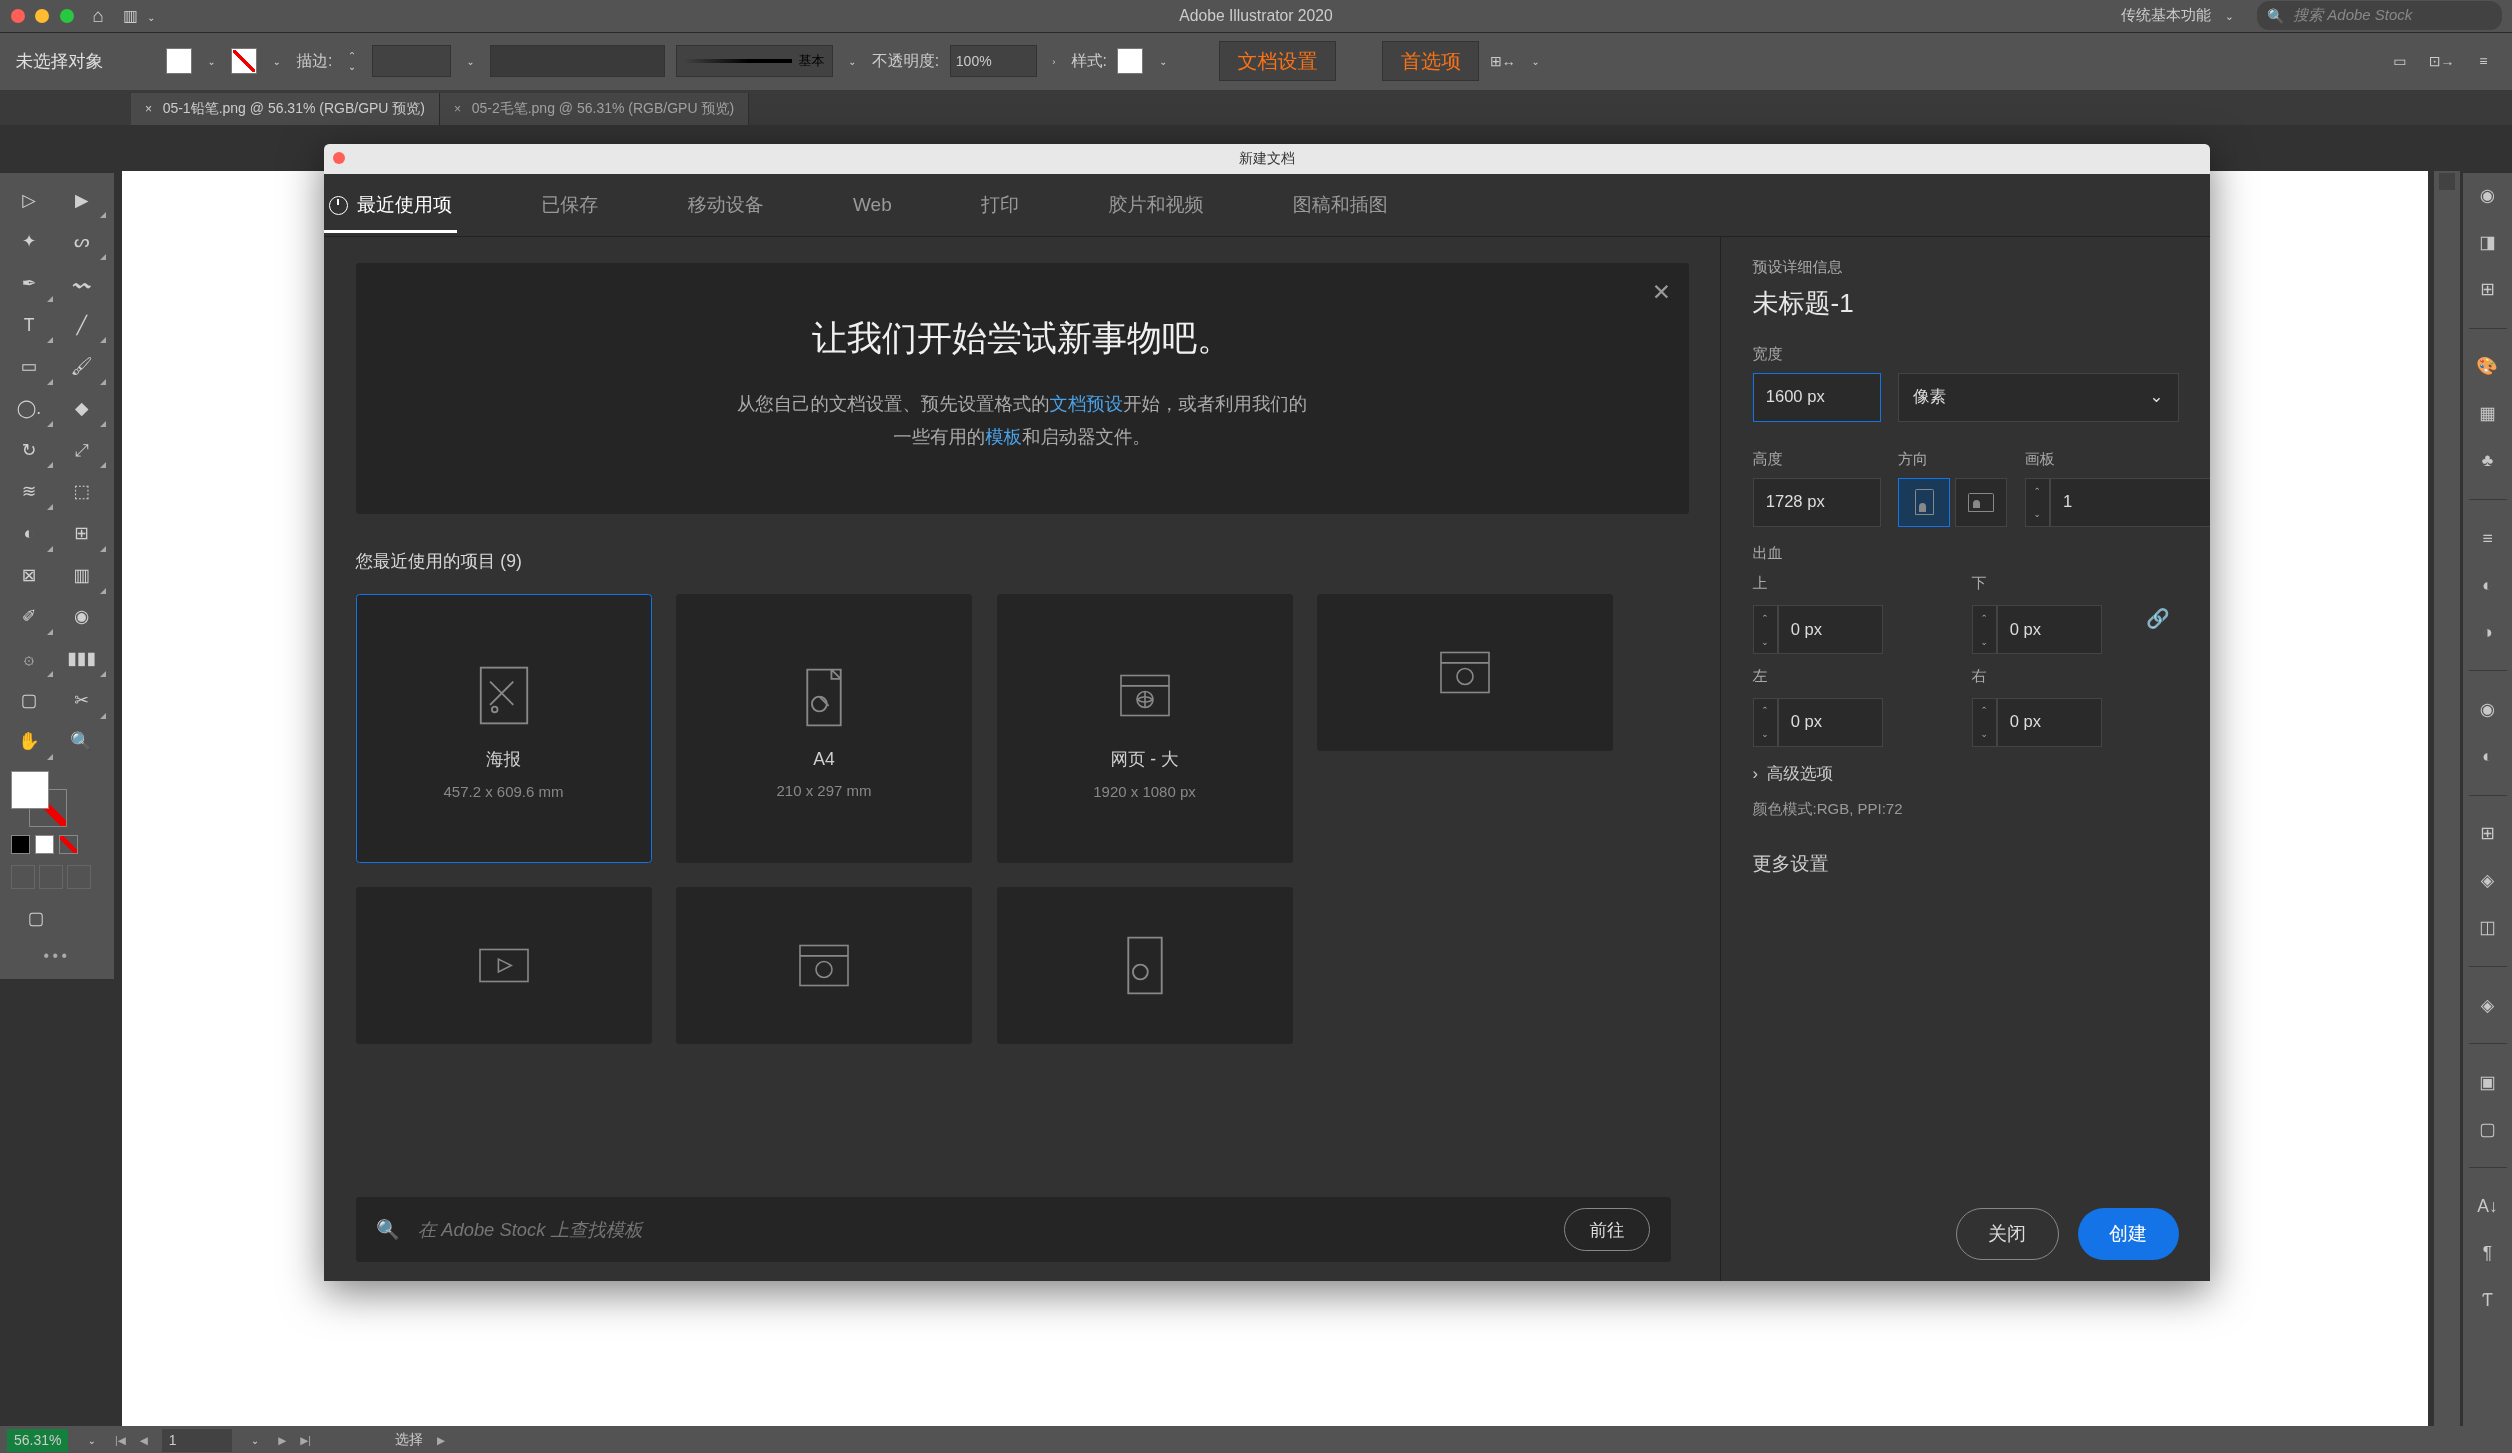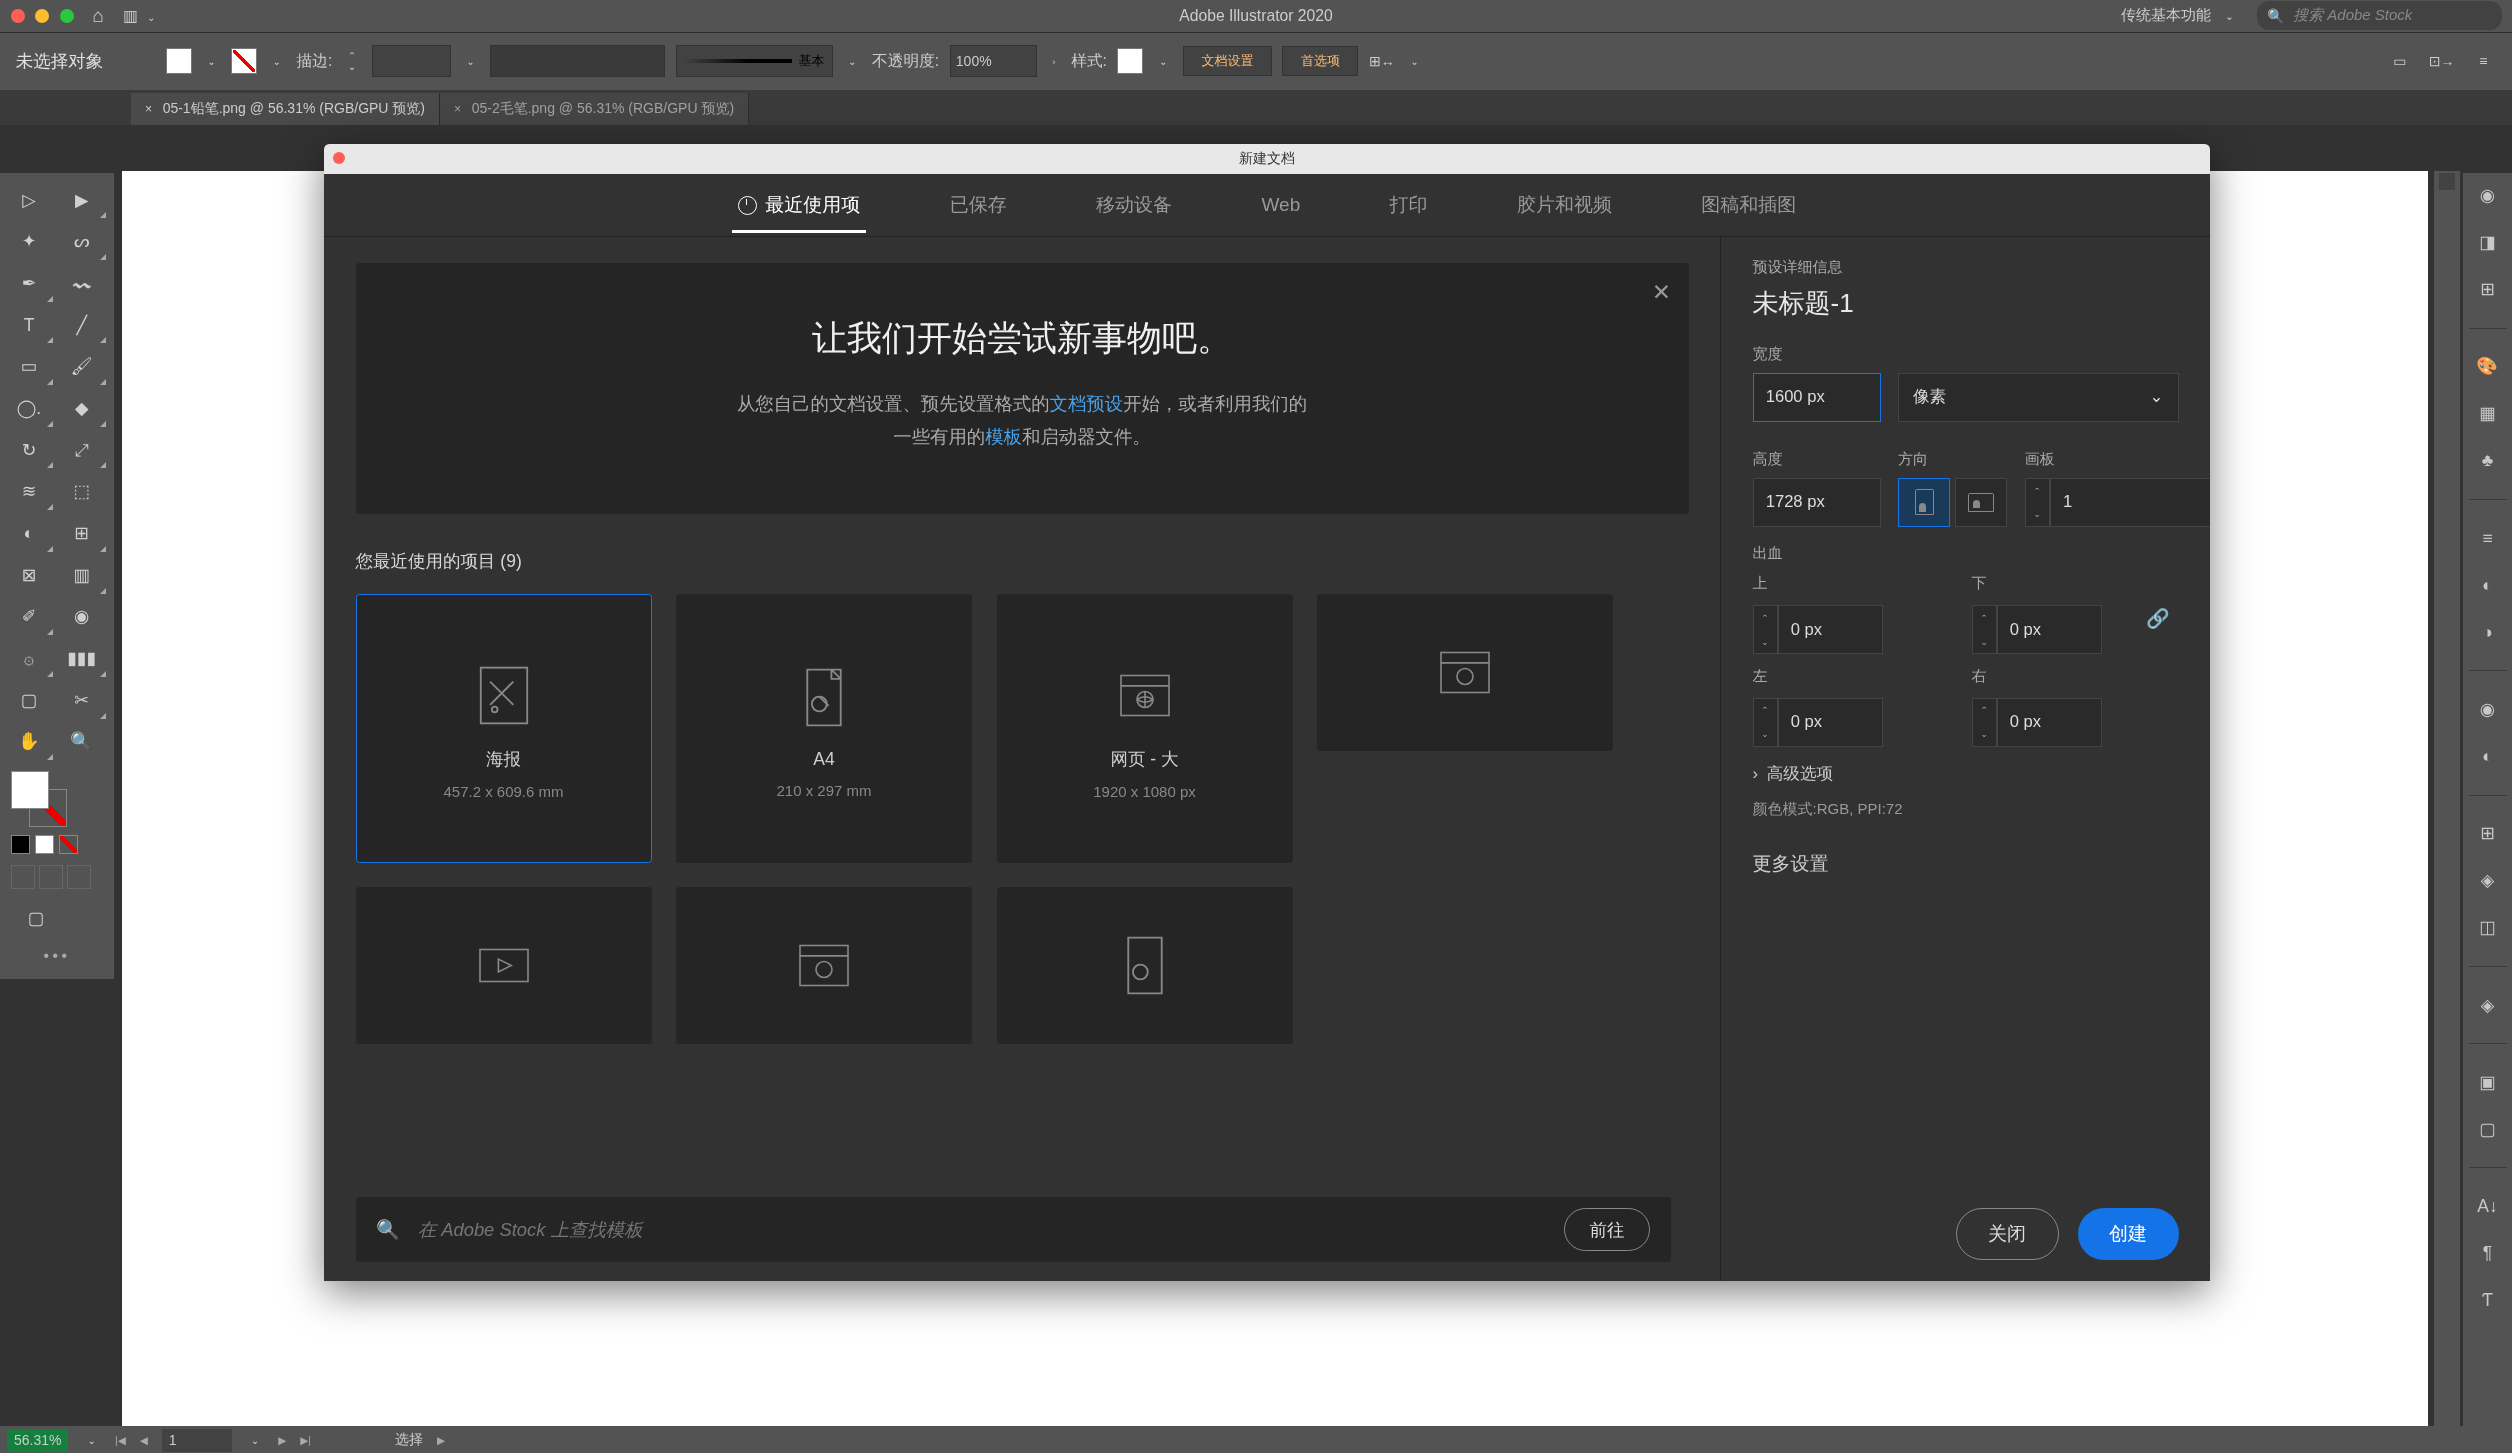--- a/index.html
+++ b/index.html
@@ -24,21 +24,21 @@
 .opts-lbl { color: #e0e0e0; font-size: 17.5px; margin-right: 52px; }
 .fill-sw { width: 26px; height: 26px; background: #fff; border: 0.9px solid #777; }
 .stroke-sw { width: 26px; height: 26px; background: #fff; border: 0.9px solid #777; position: relative; }
 .stroke-sw::after { content: ""; position: absolute; inset: 0; border: 1.7px solid #fff; background: linear-gradient(45deg, transparent 45%, #e00 45%, #e00 55%, transparent 55%); }
 .chev { font-size: 9.6px; color: #ccc; padding: 0 5.2px; }
 .blbl { color: #ccc; font-size: 15.7px; }
 .num-inp { width: 79px; height: 31.5px; background: #424242; border: 0.9px solid #333; color: #ccc; padding: 0 5.2px; font-size: 14px; }
 .stroke-prev { width: 157px; height: 31.5px; background: #424242; border: 0.9px solid #333; display: flex; align-items: center; padding: 0 7px; }
 .stroke-prev .line { flex: 1; height: 3.5px; background: linear-gradient(90deg, transparent 0%, #000 60%, #000 100%); }
 .stroke-prev .txt { color: #000; font-size: 13px; margin-left: 7px; }
-.opt-btn { background: #424242; border: 0.9px solid #333; color: #fdba74; padding: 5.2px 17.5px; font-size: 13px; }
+.opt-btn { background: #424242; border: 0.9px solid #333; color: #f97316; padding: 5.2px 17.5px; font-size: 20px; margin-left: 36px; }
 .small-ico { width: 26px; height: 26px; display: flex; align-items: center; justify-content: center; color: #ccc; font-size: 14px; }
 .opts-right { margin-left: auto; display: flex; align-items: center; gap: 15.7px; }
 
 
 .doc-tabs { height: 35px; background: #3a3a3a; display: flex; align-items: flex-end; padding-left: 131px; gap: 0; }
 .doc-tab { height: 31.5px; background: #4a4a4a; color: #ccc; font-size: 14px; padding: 7px 14px; display: flex; align-items: center; gap: 10.5px; border-right: 0.9px solid #2a2a2a; }
 .doc-tab .x { font-size: 12.2px; color: #ccc; }
 .doc-tab.inactive { opacity: 0.7; }
 
 
@@ -71,21 +71,21 @@
 .status { position: absolute; left: 0; right: 0; bottom: 0; height: 28px; background: #535353; display: flex; align-items: center; padding: 0 7px; gap: 14px; color: #ccc; font-size: 14px; }
 .zoom-fld { background: #15803d; padding: 3.5px 7px; }
 .nav-arr { color: #aaa; font-size: 10.5px; }
 .artb-fld { background: #424242; padding: 3.5px 7px; width: 70px; }
 .sel-lbl { margin-left: 70px; }
 
 
 .modal { position: absolute; left: 324px; top: 144px; width: 1886px; height: 1137px; background: #323232; border-radius: 5.2px 5.2px 0 0; overflow: hidden; box-shadow: 0 10.5px 42px rgba(0,0,0,0.5); }
 .mtitle-bar { height: 30px; background: #e8e8e8; display: flex; align-items: center; justify-content: center; color: #333; font-size: 14px; position: relative; }
 .mtitle-bar .mtl { position: absolute; left: 8.7px; top: 7.9px; width: 12.2px; height: 12.2px; border-radius: 50%; background: #ff5f57; }
-.m-tabs { height: 63px; display: flex; align-items: center; justify-content: center; gap: 79px; border-bottom: 0.9px solid #222; }
+.m-tabs { height: 63px; display: flex; align-items: center; justify-content: flex-start; gap: 79px; border-bottom: 0.9px solid #222; }
 .m-tab { color: #999; font-size: 19px; padding: 15.7px 5.2px; display: flex; align-items: center; gap: 8.7px; }
 .m-tab.active { color: #fff; border-bottom: 3.5px solid #fff; padding-bottom: 12.2px; }
 .recent-ico { width: 19px; height: 19px; border: 1.7px solid #fff; border-radius: 50%; position: relative; }
 .recent-ico::after { content: ""; position: absolute; top: 2.6px; left: 7px; width: 1.7px; height: 6.1px; background: #fff; }
 
 .m-body { display: flex; height: calc(100% - 93px); }
 .m-left { flex: 1; padding: 26px 31.5px; position: relative; }
 .m-right { width: 490px; border-left: 0.9px solid #222; padding: 21px 31.5px; display: flex; flex-direction: column; }
 
 

